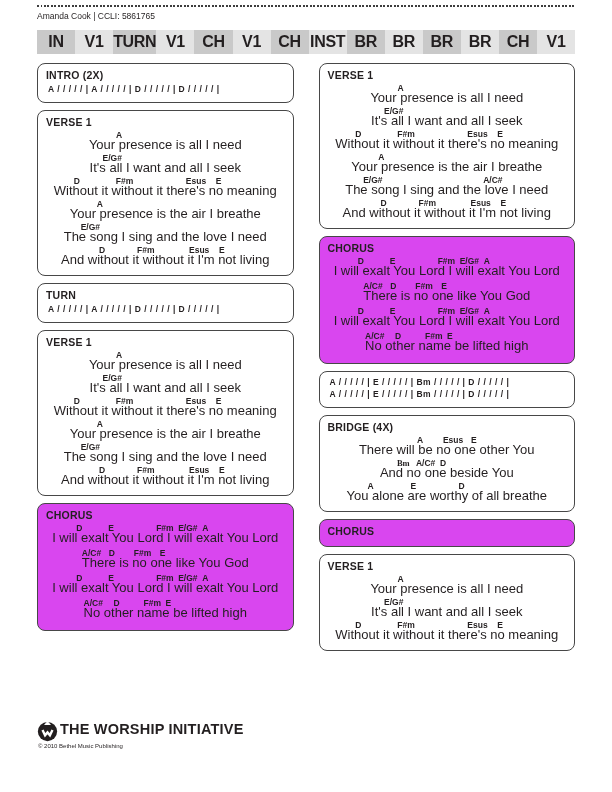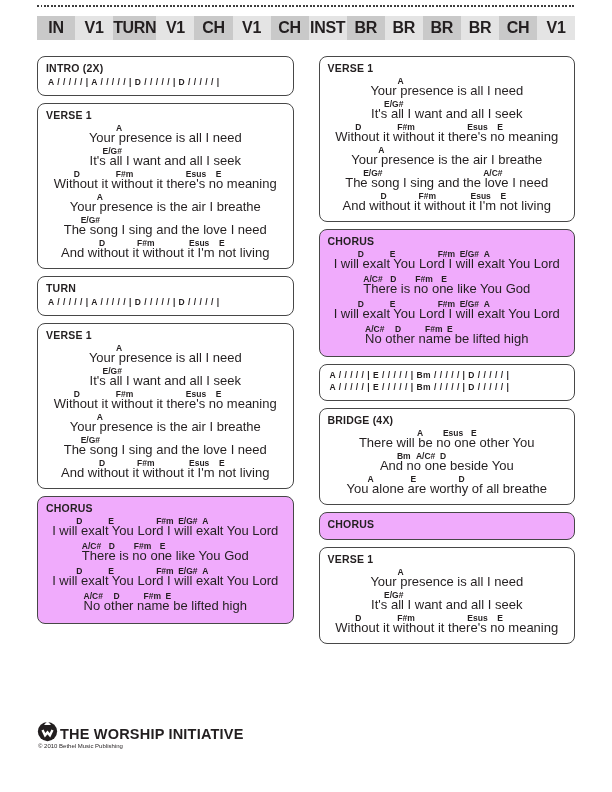--- a/index.html
+++ b/index.html
@@ -15,47 +15,48 @@
   .meta-item{display:flex;align-items:flex-end;}
   .meta-blank{display:inline-block;width:17px;border-bottom:1px solid #231f20;height:6px;margin-left:3px;}
   .dotted-rule{margin-top:5px;height:2px;background:repeating-linear-gradient(90deg,#3d3d3d 0 1.6px,transparent 1.6px 3.5px);}
   .byline{font-size:8.5px;margin-top:4px;}
   
   .sequence{display:flex;margin-top:9px;height:24px;}
   .seq-cell{flex:1;display:flex;align-items:center;justify-content:center;font-weight:bold;font-size:16px;letter-spacing:-.3px;}
   .seq-cell.dark{background:#c9c9c9;}
   .seq-cell.light{background:#e4e4e4;}
   
-  .cols{display:flex;gap:25px;margin-top:16px;align-items:flex-start;}
+  .cols{display:flex;gap:25px;margin-top:9px;align-items:flex-start;}
   .col{flex:1;display:flex;flex-direction:column;gap:7px;min-width:0;}
   .section{border:1.4px solid #474747;border-radius:8px;padding:4px 8px 6px;background:#ffffff;}
-  .section.gray{background:#f0abfc;}
+  .section.gray{background:#d946ef;}
   .sec-title{font-weight:bold;font-size:10.5px;letter-spacing:.2px;margin:1px 0 3px;}
   .chordline{font-weight:bold;font-size:8.5px;letter-spacing:.5px;margin:1px 0 2px;padding-left:2px;white-space:nowrap;}
   .pair-wrap{text-align:center;margin-bottom:1px;}
   .gray .pair-wrap{margin-bottom:3px;}
   .pair{display:inline-block;text-align:left;position:relative;}
   .chord-row{position:relative;height:9px;}
   .chord{position:absolute;top:-1px;font-weight:bold;font-size:8.5px;white-space:nowrap;}
   .lyric{font-size:13px;line-height:10.5px;white-space:nowrap;}
   
   .footer{position:absolute;left:37px;top:721px;}
-  .brand-row{display:flex;align-items:flex-end;gap:2px;}
+  .brand-row{display:flex;align-items:flex-start;gap:2px;}
   .brand{font-size:14.5px;font-weight:bold;letter-spacing:.2px;}
   .copyright{font-size:6px;margin-top:1px;margin-left:1px;}
 </style>
 </head>
 <body>
 
 <div class="page">
   <div class="content">
 
 
     <div class="dotted-rule"></div>
 
+    <div class="byline">Amanda Cook | CCLI: 5861765</div>
 
     <div class="sequence" id="sequence">
         <div class="seq-cell dark">IN</div>
         <div class="seq-cell light">V1</div>
         <div class="seq-cell dark">TURN</div>
         <div class="seq-cell light">V1</div>
         <div class="seq-cell dark">CH</div>
         <div class="seq-cell light">V1</div>
         <div class="seq-cell dark">CH</div>
         <div class="seq-cell light">INST</div>
@@ -224,21 +225,21 @@
             <div class="chordline">A / / / / /  |  E / / / / /  |  Bm / / / / /  |  D / / / / /  |</div>
           </div>
           <div class="section">
             <div class="sec-title">BRIDGE (4X)</div>
             <div class="pair-wrap"><div class="pair"><div class="chord-row">
                   <span class="chord" style="left: 58px;">A</span>
                   <span class="chord" style="left: 84px;">Esus</span>
                   <span class="chord" style="left: 112px;">E</span>
                 </div><div class="lyric">There will be no one other You</div></div></div>
             <div class="pair-wrap"><div class="pair"><div class="chord-row">
-                  <span class="chord" style="left: 17px;">Bm</span>
+                  <span class="chord" style="left: 17px; font-family: Liberation Serif, serif;">Bm</span>
                   <span class="chord" style="left: 36px;">A/C#</span>
                   <span class="chord" style="left: 60px;">D</span>
                 </div><div class="lyric">And no one beside You</div></div></div>
             <div class="pair-wrap"><div class="pair"><div class="chord-row">
                   <span class="chord" style="left: 21px;">A</span>
                   <span class="chord" style="left: 64px;">E</span>
                   <span class="chord" style="left: 112px;">D</span>
                 </div><div class="lyric">You alone are worthy of all breathe</div></div></div>
           </div>
           <div class="section gray">

